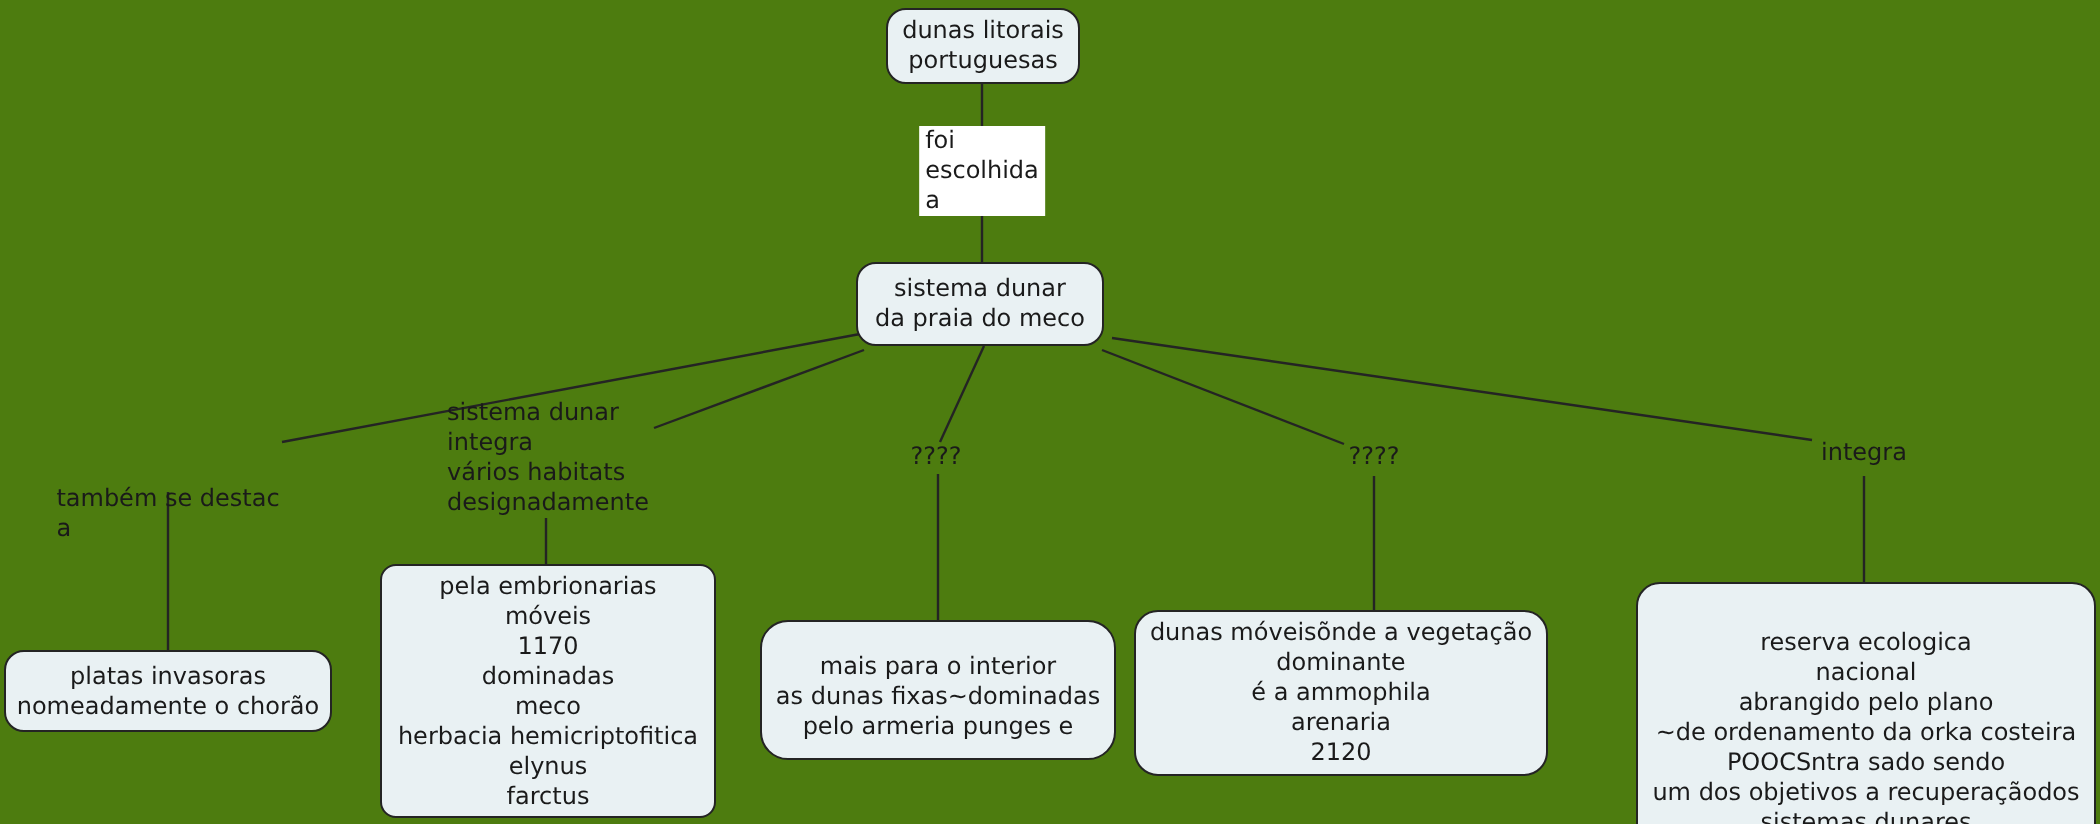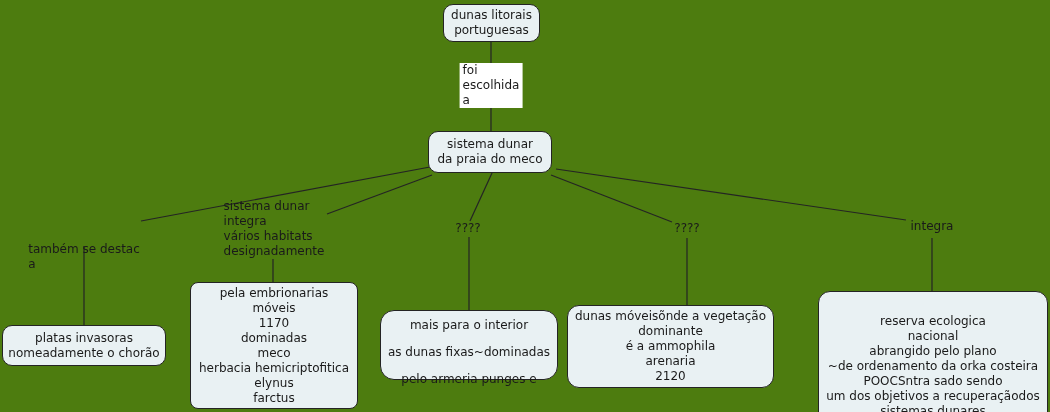--- a/index.html
+++ b/index.html
@@ -60,21 +60,21 @@
     <div class="tl">pela embrionarias</div>
     <div class="tl">móveis</div>
     <div class="tl">1170</div>
     <div class="tl">dominadas</div>
     <div class="tl">meco</div>
     <div class="tl">herbacia hemicriptofitica</div>
     <div class="tl">elynus</div>
     <div class="tl">farctus</div>
   </div>
 
-  <div class="node" style="left:380px; top:310px; width:178px; height:70px; border-radius:14px; justify-content:space-between; padding-top:7px;gap:12px;">
+  <div class="node" style="left:380px; top:310px; width:178px; height:70px; border-radius:14px; justify-content:center; padding-top:7px;">
     <div class="tl">mais para o interior</div>
     <div class="tl">as dunas fixas~dominadas</div>
     <div class="tl">pelo armeria punges e</div>
   </div>
 
   <div class="node" style="left:567px; top:305px; width:207px; height:83px; border-radius:12px;">
     <div class="tl">dunas móveisõnde a vegetação</div>
     <div class="tl">dominante</div>
     <div class="tl">é a ammophila</div>
     <div class="tl">arenaria</div>

